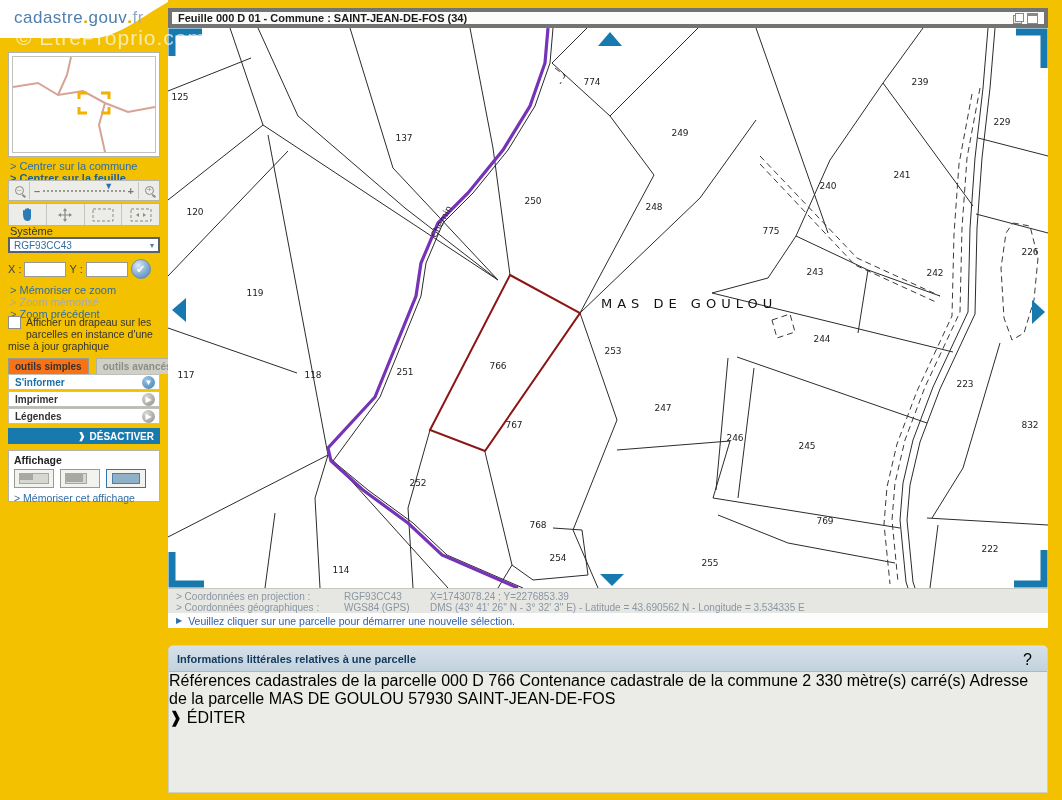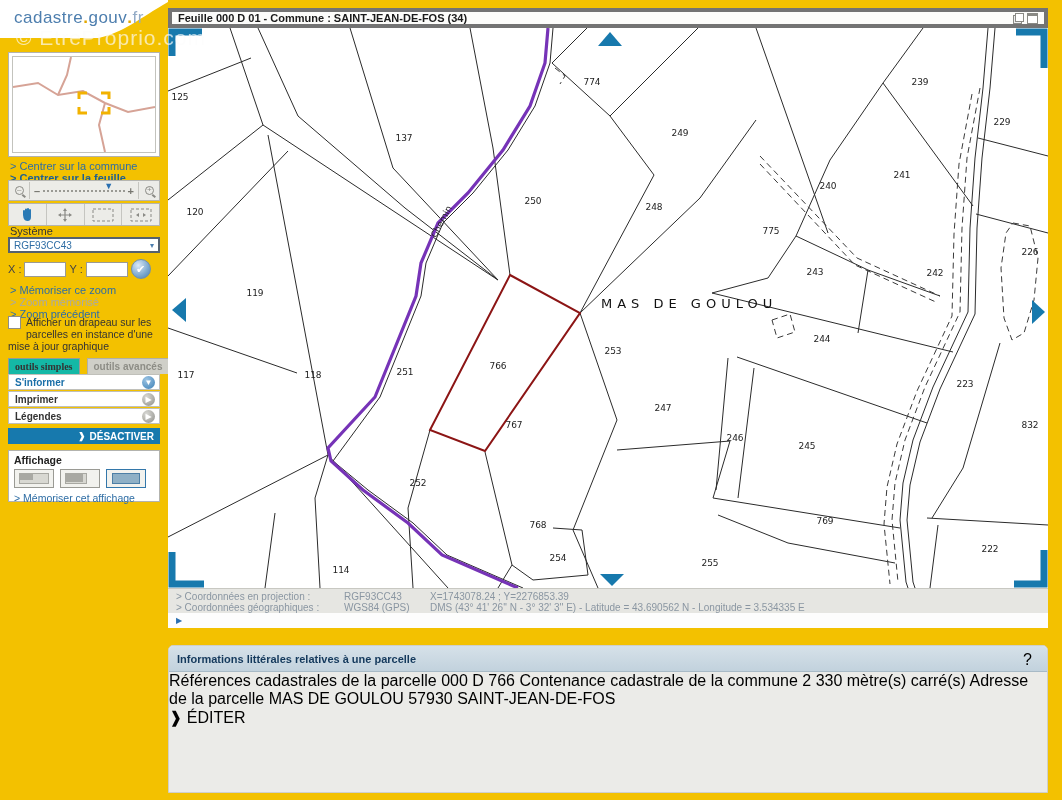--- a/index.html
+++ b/index.html
@@ -53,21 +53,21 @@
   #xyrow input { width:42px; height:15px; border:1px solid #9a9a94; font-size:10px; padding:0 2px; }
   #xy-ok { width:20px; height:20px; border-radius:50%; border:1px solid #6f8fae;
            background:radial-gradient(circle at 35% 30%, #dce9f5, #7aa7cf 60%, #4a7fae);
            color:#fff; font-size:11px; display:flex; align-items:center; justify-content:center; cursor:pointer; }
 
   #chkrow { position:absolute; left:8px; top:316px; width:154px; font-size:10.5px; color:#333; line-height:12px; }
   #chkrow .box { float:left; width:13px; height:13px; background:#fff; border:1px solid #8e8e88; margin-right:5px; cursor:pointer; }
 
   #tabs { position:absolute; left:8px; top:358px; display:flex; }
   .tab { height:16px; padding:2px 6px 0; font-size:10px; font-weight:bold; cursor:pointer; }
-  .tab.active { background:#14b8a6; border:1px solid #9a9a94; border-bottom:none; color:#333;font-family:Liberation Serif, serif; }
+  .tab.active { background:#f97316; border:1px solid #9a9a94; border-bottom:none; color:#333; }
   .tab.inactive { background:#cfcfc8; border:1px solid #b0b0a8; border-bottom:none; color:#8d8d86; margin-left:7px; }
 
   #accordion { position:absolute; left:8px; top:374px; width:152px; }
   .acc-row { height:16px; background:#fff; border:1px solid #c0c0ba; margin-bottom:1px; display:flex;
              align-items:center; padding:0 4px 0 6px; cursor:pointer; }
   .acc-row .txt { font-size:10px; font-weight:bold; color:#1a6fa8; }
   .acc-row.gray .txt { color:#333; }
   .sphere { margin-left:auto; width:13px; height:13px; border-radius:50%; color:#fff; font-size:8px;
             display:flex; align-items:center; justify-content:center; }
   .sphere.blue { background:radial-gradient(circle at 35% 30%, #9cc4e4, #3b7fb5); }
@@ -401,20 +401,21 @@
       <span class="c3">X=1743078.24 ; Y=2276853.39</span>
     </div>
     <div class="row l2">
       <span class="c1">&gt; Coordonnées géographiques :</span>
       <span class="c2">WGS84 (GPS)</span>
       <span class="c3">DMS (43° 41' 26'' N - 3° 32' 3'' E) - Latitude = 43.690562 N - Longitude = 3.534335 E</span>
     </div>
   </div>
   <div id="hintbar">
     <span class="tri">▶</span>
+    <span class="txt">Veuillez cliquer sur une parcelle pour démarrer une nouvelle sélection.</span>
   </div>
 
   <div id="info-panel">
     <div id="info-head">
       <span class="t">Informations littérales relatives à une parcelle</span>
       <span id="help-icon">?</span>
     </div>
     <span class="info-label" style="top:48px">Références cadastrales de la parcelle</span>
     <span class="info-value" style="top:48px">000 D 766</span>
     <span class="info-label" style="top:64px">Contenance cadastrale de la commune</span>

